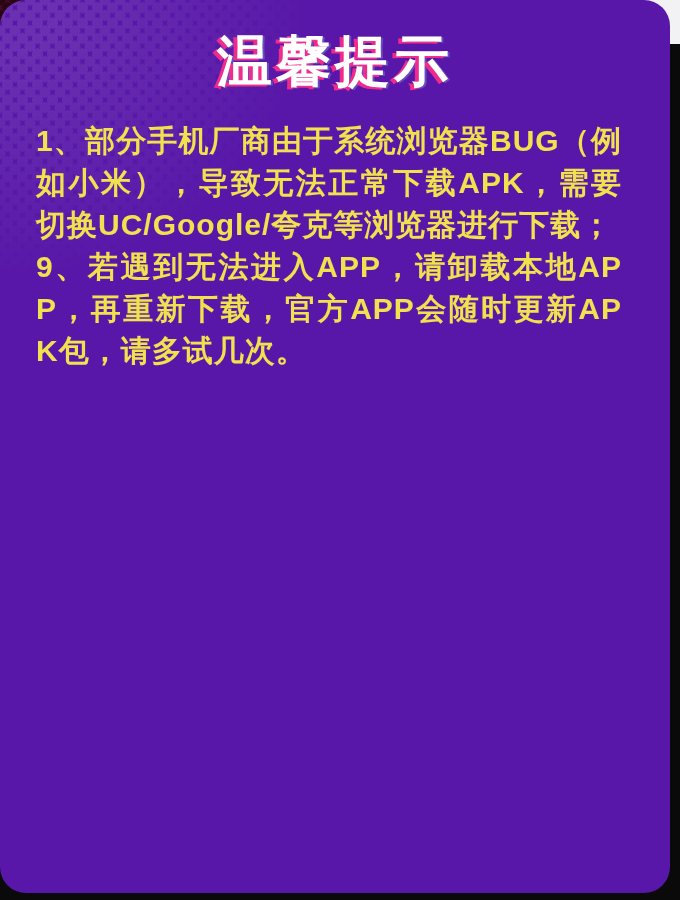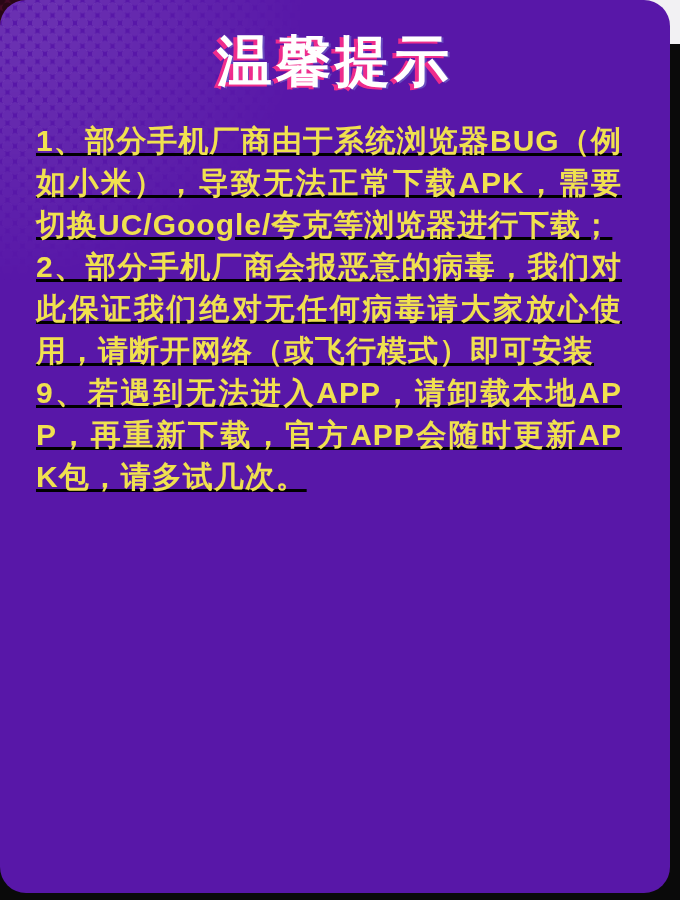--- a/index.html
+++ b/index.html
@@ -66,21 +66,20 @@
     font-weight: 900;
     letter-spacing: 4px;
     color: #ffffff;
     text-shadow:
       -4px 2px 0 rgba(255,45,136,0.9),
       2px 1px 0 rgba(150,235,255,0.25);
   }
   .content {
     position: relative;
     padding: 26px 48px 0 36px;
-    text-decoration: underline;
   }
   .notice-item {
     margin: 0;
     font-size: 30px;
     line-height: 42px;
     font-weight: bold;
     letter-spacing: 1px;
     color: #f0e14f;
     text-align: justify;
     text-justify: inter-ideograph;
@@ -93,16 +92,15 @@
 <div class="corner-tl"></div>
 <div class="corner-tr"></div>
 
 <div class="card">
   <div class="halftone"></div>
 
   <h1 class="title">温馨提示</h1>
 
   <div class="content">
     <p class="notice-item">1、部分手机厂商由于系统浏览器BUG（例如小米），导致无法正常下载APK，需要切换UC/Google/夸克等浏览器进行下载；</p>
-    <p class="notice-item">2、部分手机厂商会报恶意的病毒，我们对此保证我们绝对无任何病毒请大家放心使用，请断开网络（或飞行模式）即可安装</p>
     <p class="notice-item">9、若遇到无法进入APP，请卸载本地APP，再重新下载，官方APP会随时更新APK包，请多试几次。</p>
   </div>
 </div>
 
 </body></html>

